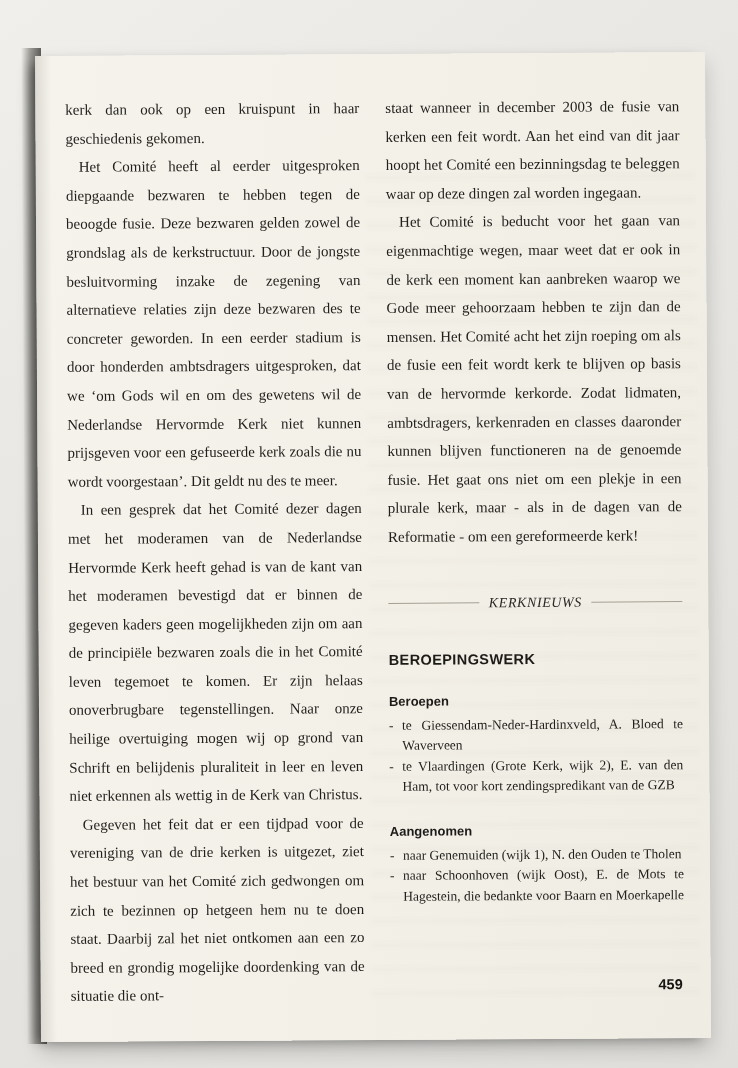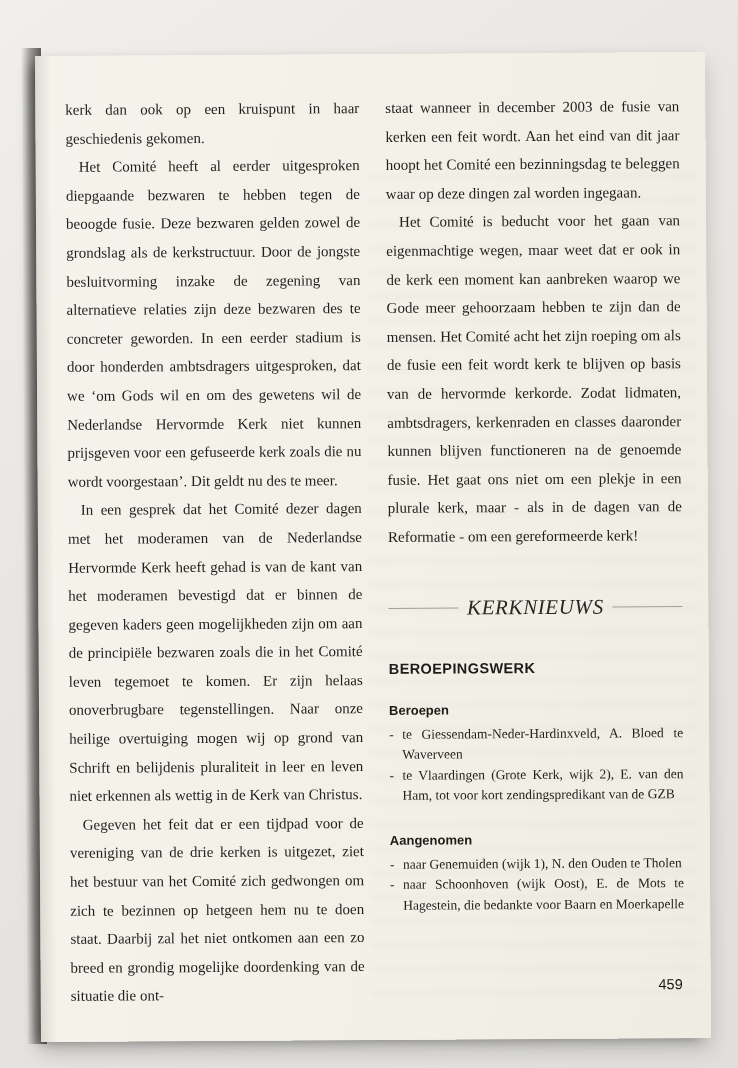--- a/index.html
+++ b/index.html
@@ -83,21 +83,21 @@
     gap: 9px;
     margin-top: 44px;
   }
   .section-rule .rule {
     flex: 1;
     height: 1px;
     background: #a59f93;
   }
   .section-title {
     font-style: italic;
-    font-size: 21px;
+    font-size: 14px;
     letter-spacing: 0.6px;
     color: #2a2825;
     white-space: nowrap;
   }
   .news-heading {
     margin: 40px 0 0 0;
     font-family: "Liberation Sans", sans-serif;
     font-weight: bold;
     font-size: 14.5px;
     letter-spacing: 0.4px;
@@ -122,21 +122,21 @@
   }
   .news-item .item-text {
     flex: 1;
     text-align: justify;
   }
   .page-number {
     position: absolute;
     right: 28px;
     bottom: 46px;
     font-family: "Liberation Sans", sans-serif;
-    font-weight: normal;
+    font-weight: bold;
     font-size: 14.5px;
     color: #171512;
   }
 </style>
 </head>
 <body>
 
 <div class="spine"></div>
 
 <div class="page">

